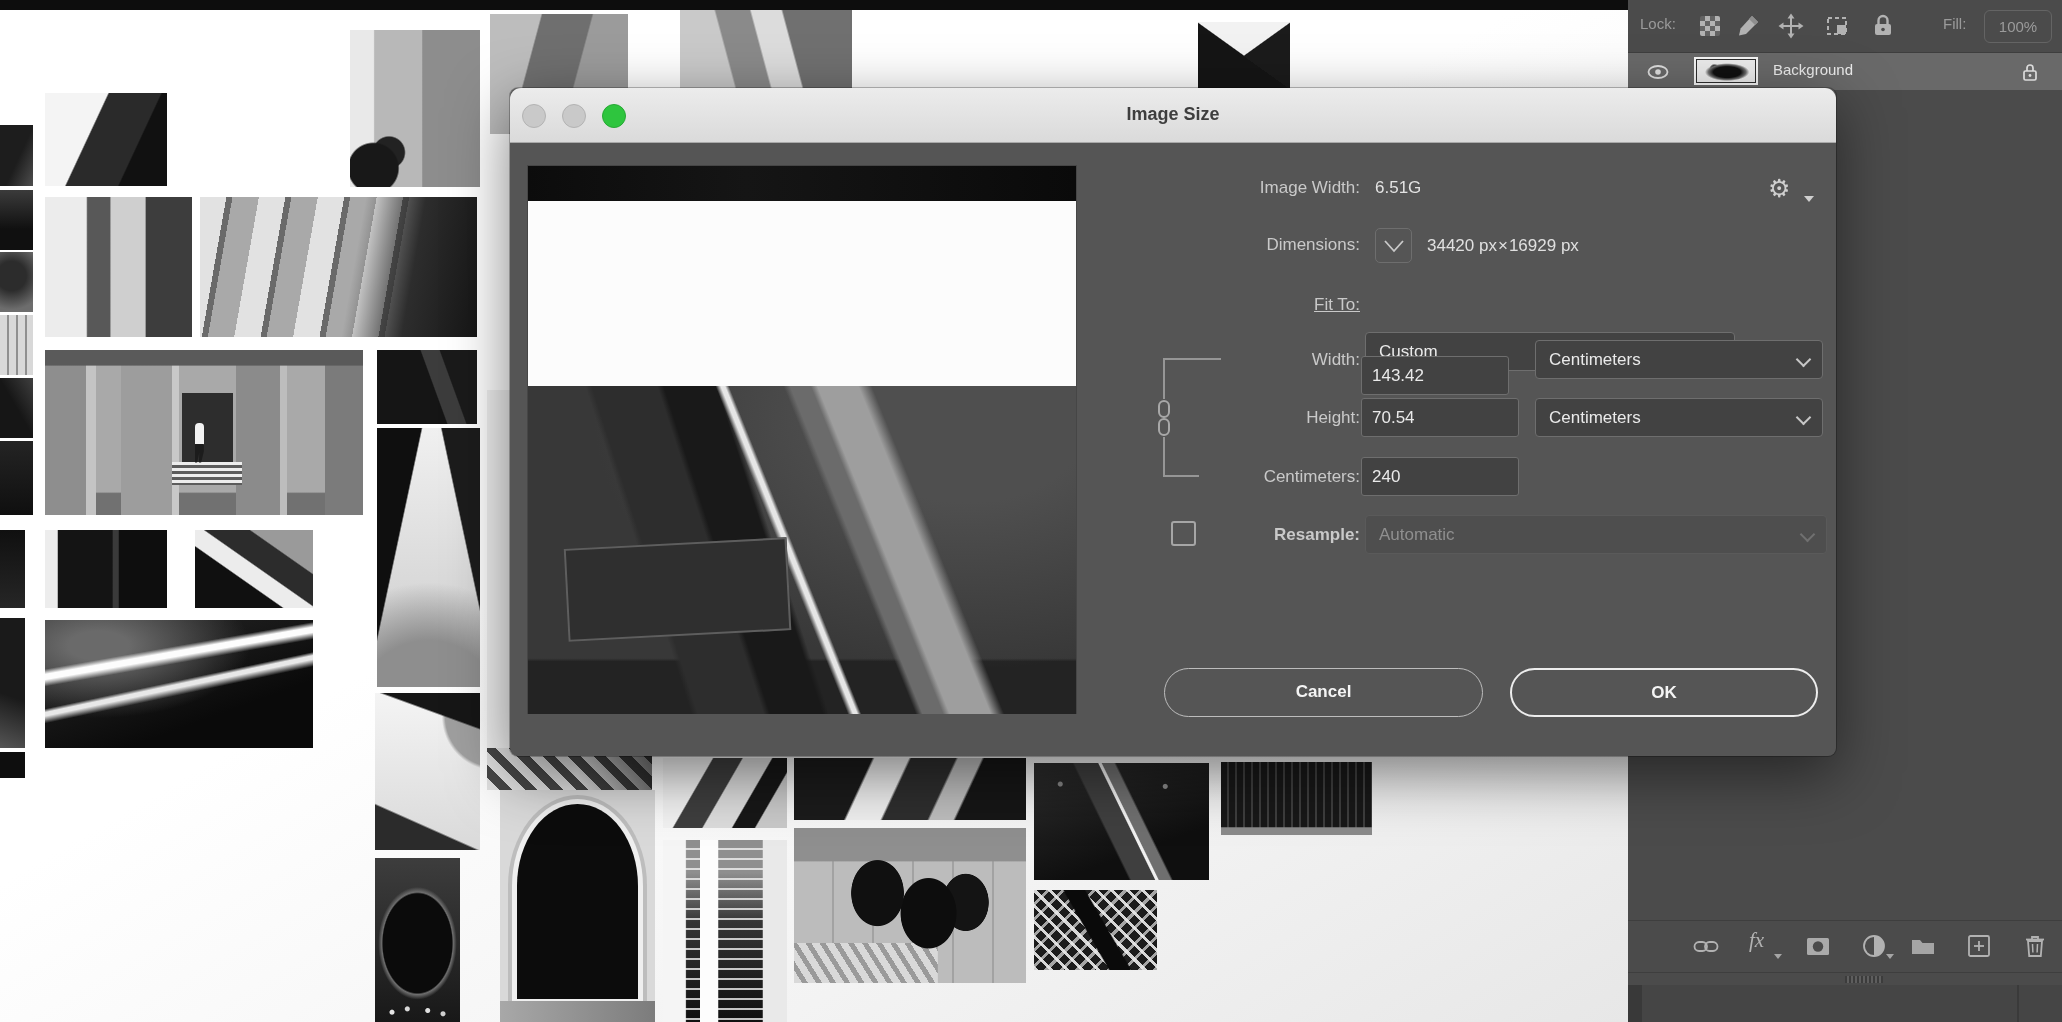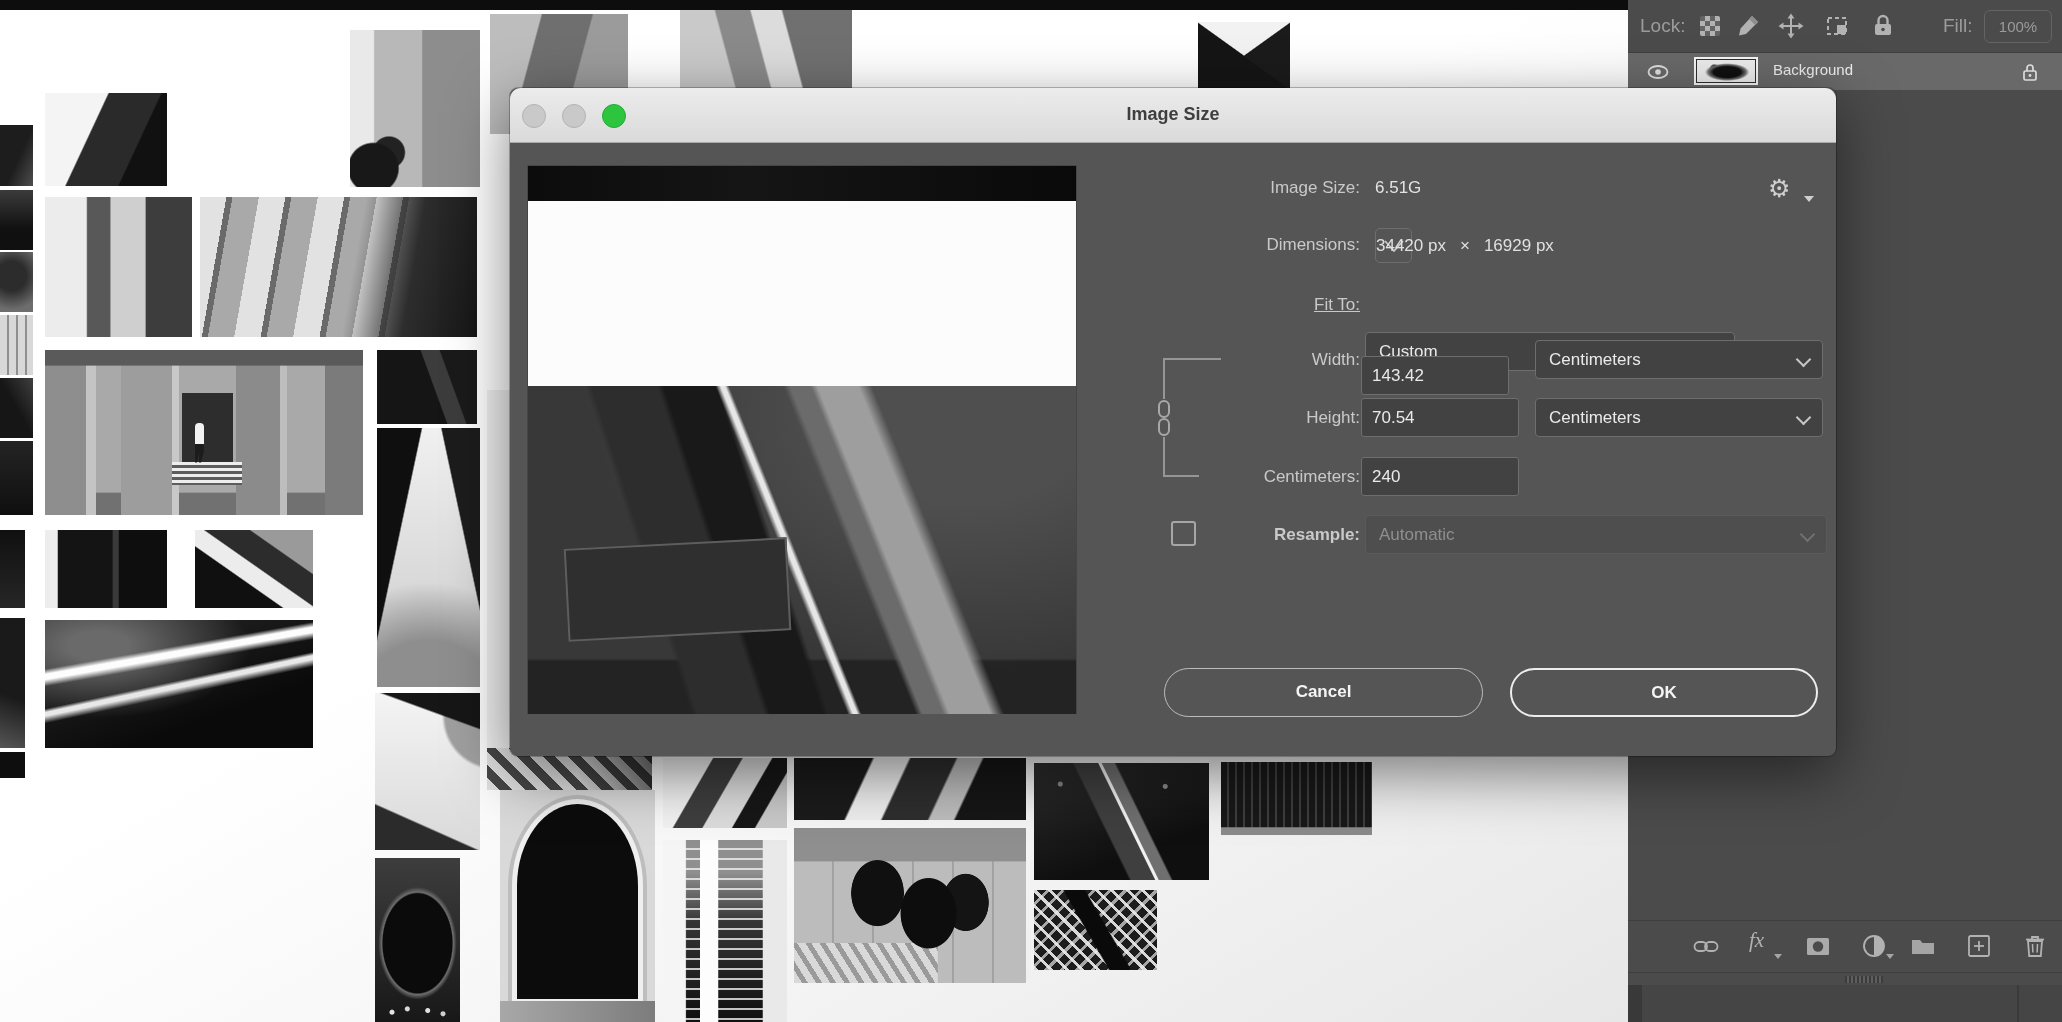--- a/index.html
+++ b/index.html
@@ -134,21 +134,21 @@
     repeating-linear-gradient(45deg,rgba(235,235,235,.9) 0 3px,transparent 3px 11px),
     repeating-linear-gradient(-45deg,rgba(200,200,200,.8) 0 3px,transparent 3px 11px),
     #1c1c1c;}
   .p-c10{left:1221px;top:762px;width:151px;height:73px;background:
     linear-gradient(0deg,#8a8a8a 0 10%,transparent 11%),
     repeating-linear-gradient(90deg,#181818 0 6px,#3e3e3e 6px 8px),#1a1a1a;}
 
   
   #panel{position:absolute;left:1628px;top:0;width:434px;height:1022px;background:#4b4b4b;z-index:5;}
   .lockrow{position:absolute;left:0;top:0;width:100%;height:52px;}
-  .lockrow .lbl{position:absolute;top:15px;font-size:19px;color:#9b9b9b;}
+  .lockrow .lbl{position:absolute;top:15px;font-size:15px;color:#9b9b9b;}
   .lk-lock{left:12px;}
   .lk-fill{left:315px;}
   .lk-ic{position:absolute;top:13px;width:26px;height:26px;}
   .checker{left:72px;top:16px;width:20px;height:20px;
     background:repeating-conic-gradient(#b2b2b2 0% 25%,#636363 0% 50%) 0 0/10px 10px;border-radius:2px;}
   .fillfield{position:absolute;left:356px;top:10px;width:66px;height:31px;border:1px solid #646464;
     border-radius:6px;color:#9b9b9b;font-size:15px;line-height:31px;text-align:center;}
   .divider{position:absolute;left:0;width:100%;height:1px;background:#3e3e3e;}
   .layerrow{position:absolute;left:0;top:53px;width:100%;height:37px;background:#696969;}
   .eye{position:absolute;left:18px;top:7px;width:24px;height:24px;}
@@ -208,21 +208,21 @@
   .r-res{top:369px;line-height:39px;}
   .r-rsm{top:427px;line-height:39px;}
 
   .gear{position:absolute;left:1258px;top:82px;width:48px;height:36px;color:#cfcfcf;font-size:25px;line-height:36px;}
   .gear .caret{position:absolute;right:2px;bottom:4px;border-left:5px solid transparent;
     border-right:5px solid transparent;border-top:6px solid #cfcfcf;}
 
   .chevbtn{position:absolute;left:865px;top:140px;width:37px;height:35px;border:1px solid #6e6e6e;
     border-radius:5px;box-sizing:border-box;}
   .chevbtn svg{margin:8px 6px;}
-  .dimvals{position:absolute;left:866px;top:140px;height:35px;display:flex;gap:14px;
+  .dimvals{position:absolute;left:917px;top:140px;height:35px;display:flex;gap:1px;
     align-items:center;font-size:17px;color:#e0e0e0;}
 
   .field{position:absolute;height:39px;background:#424242;border:1px solid #6e6e6e;border-radius:3px;
     box-sizing:border-box;color:#eaeaea;font-size:17px;padding:0 10px;
     font-family:"Liberation Sans",sans-serif;outline:none;}
   .sel{position:absolute;height:39px;background:#424242;border:1px solid #6e6e6e;border-radius:4px;
     box-sizing:border-box;color:#eaeaea;font-size:17px;line-height:37px;padding-left:13px;}
   .sel .chev{position:absolute;right:13px;top:13px;width:9px;height:9px;border-right:2px solid #c7c7c7;
     border-bottom:2px solid #c7c7c7;transform:rotate(45deg);}
   .sel.disabled{background:#4e4e4e;border-color:#5a5a5a;color:#8f8f8f;}
@@ -398,21 +398,21 @@
     </div>
     <div class="dlg-title">Image Size</div>
   </div>
 
   <div class="preview">
     <div class="pv-black"></div>
     <div class="pv-white"></div>
     <div class="pv-photo"></div>
   </div>
 
-  <div class="lblrow r-is">Image Size:</div>
+  <div class="lblrow r-is">Image Width:</div>
   <div class="val abs" style="left:865px;top:85px;line-height:30px">6.51G</div>
   <div class="gear"><span>⚙</span><span class="caret"></span></div>
 
   <div class="lblrow r-dim">Dimensions:</div>
   <div class="chevbtn">
     <svg width="24" height="18" viewBox="0 0 24 18">
       <polyline points="3,4 12,14 21,4" fill="none" stroke="#c9c9c9" stroke-width="1.8"></polyline>
     </svg>
   </div>
   <div class="dimvals">

